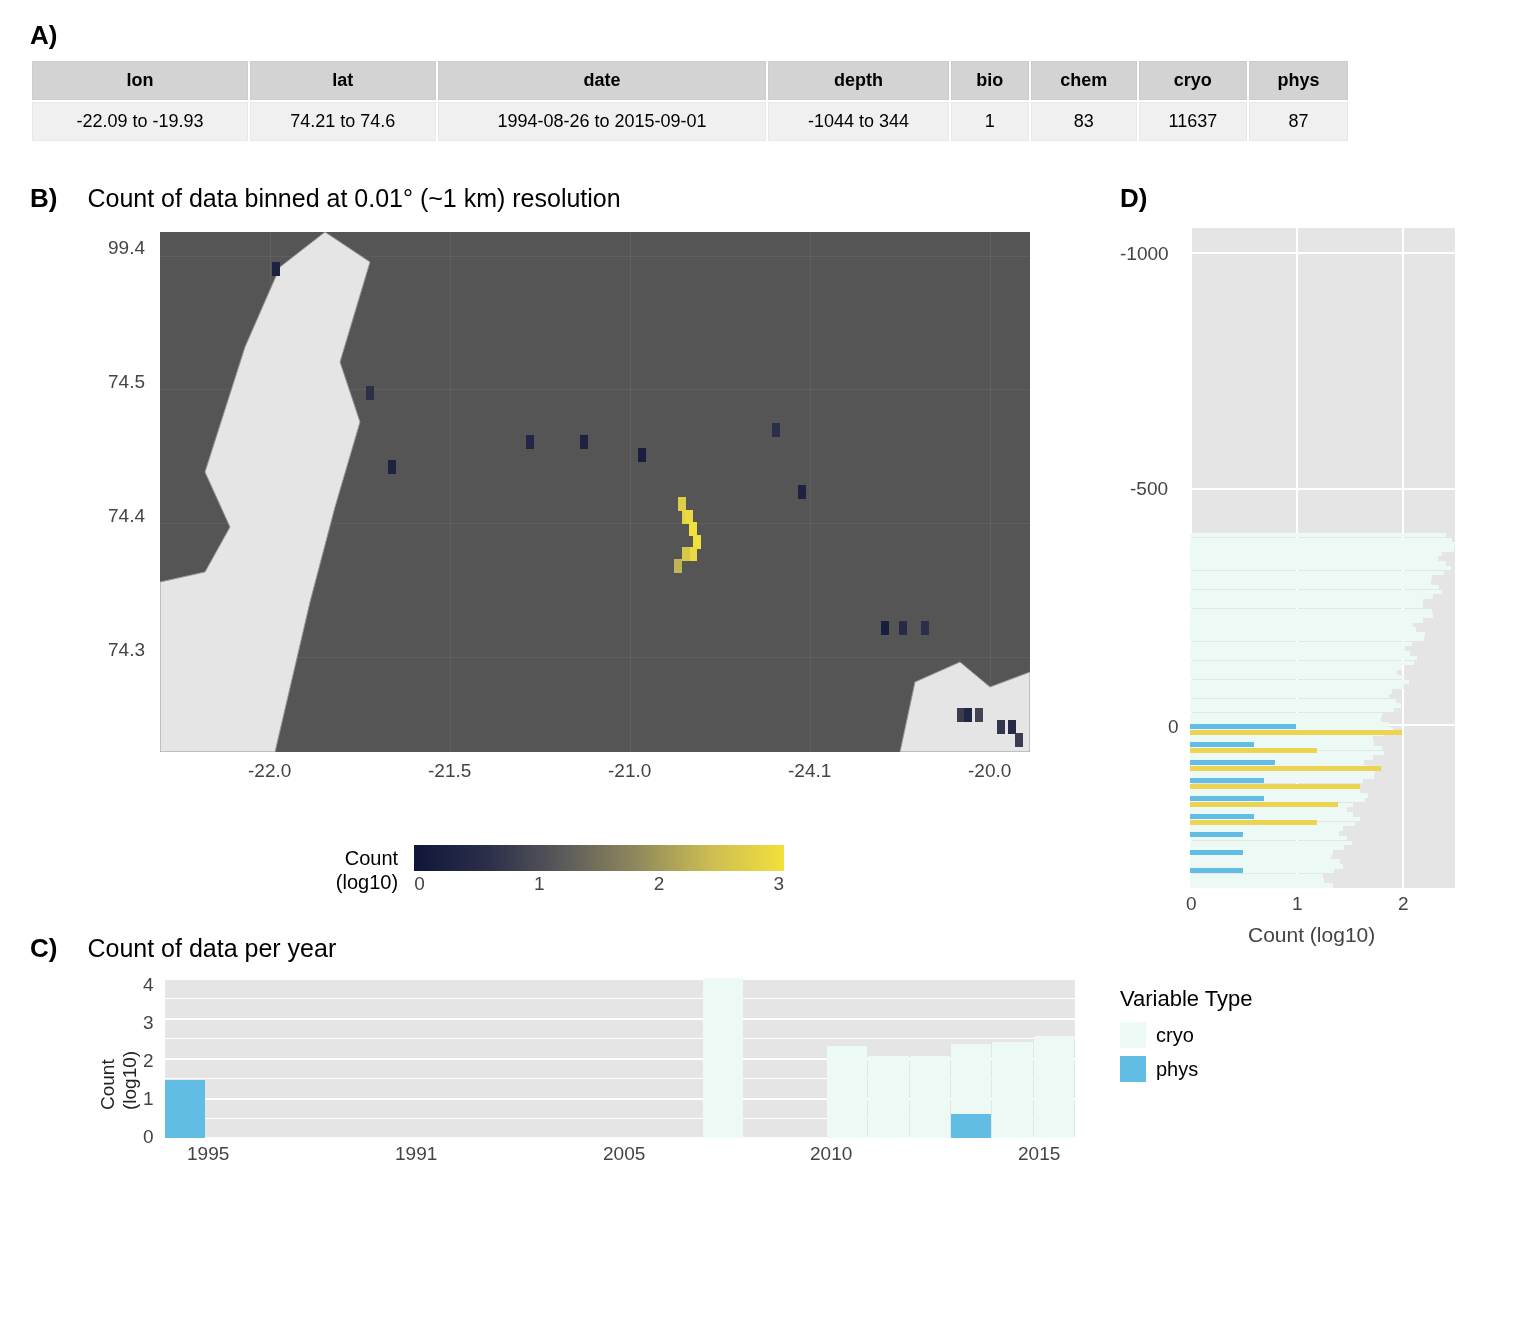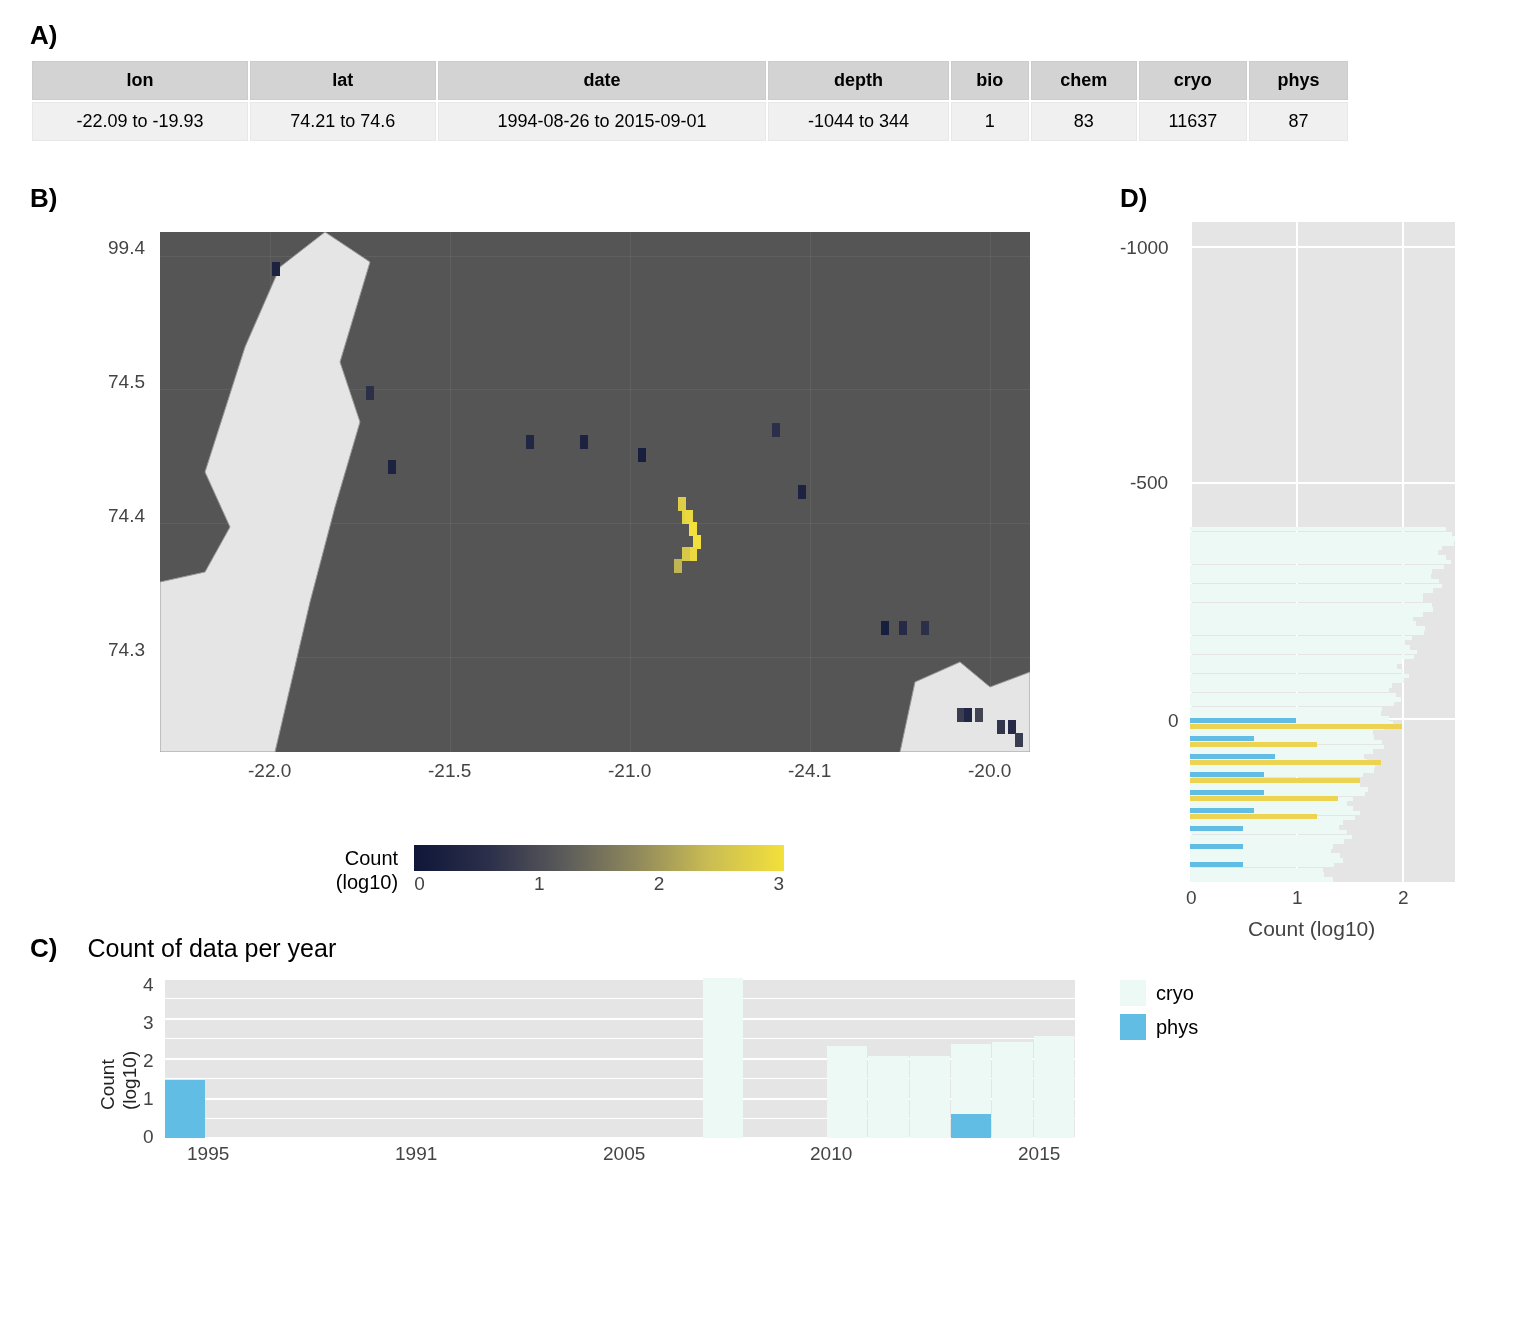--- a/index.html
+++ b/index.html
@@ -33,21 +33,21 @@
 
 .panelC-plot { position: relative; width: 990px; height: 190px; margin-left: 65px; margin-top: 6px; }
 .panelC-area { position:absolute; left: 70px; top: 0; width: 910px; height: 160px; background: #e5e5e5; overflow:hidden;}
 .panelC-area .gh { position:absolute; left:0; right:0; height:1.5px; background:#fff; }
 .barC { position:absolute; bottom:0; width:42px; }
 .c-cryo { background: #edf9f5; }
 .c-phys { background: #62bde4; }
 .axis-label-v { position:absolute; transform: rotate(-90deg); transform-origin: left top; font-size:19px; color:#222; }
 
 
-.panelD-plot { position: relative; width: 340px; height: 730px; margin-top: 0; }
+.panelD-plot { position: relative; width: 340px; height: 730px; margin-top: 6px; }
 .panelD-area { position:absolute; left:70px; top:0; width:265px; height:660px; background:#e5e5e5; overflow:hidden;}
 .panelD-area .gv { position:absolute; top:0; bottom:0; width:1.5px; background:#fff; }
 .panelD-area .gh { position:absolute; left:0; right:0; height:1.5px; background:#fff; }
 .dbar-cryo { position:absolute; left:0; height:4.5px; background:#edf9f5; }
 .dbar-phys { position:absolute; left:0; height:5px; background:#62bde4; }
 .dbar-chem { position:absolute; left:0; height:5px; background:#ecd452; }
 
 
 .legend { margin-top: 28px; font-size: 21px; }
 .legend-title { font-size: 22px; margin-bottom: 10px; }
@@ -86,20 +86,21 @@
       </tbody>
   </table>
 </div>
 
 <div class="row-bcd">
   <div class="col-bc">
 
     <div>
       <div class="panel-header">
         <span class="panel-label">B)</span>
+        <span class="panel-title">Count of data binned at 0.01° (~1 km) resolution</span>
       </div>
       <div class="map-plot">
 
         <div class="axis-text" style="left:0; top:15px;">99.4</div>
         <div class="axis-text" style="left:0; top:149px;">74.5</div>
         <div class="axis-text" style="left:0; top:283px;">74.4</div>
         <div class="axis-text" style="left:0; top:417px;">74.3</div>
         <div class="map-panel">
 
           <div class="grid-h" style="top:24px"></div>
@@ -319,20 +320,21 @@
             <div class="dbar-phys" style="top: 622px; width: 53px;"></div>
             <div class="dbar-phys" style="top: 640px; width: 53px;"></div>
           </div>
       </div>
       <div class="axis-text" style="left:66px; top:665px;">0</div>
       <div class="axis-text" style="left:172px; top:665px;">1</div>
       <div class="axis-text" style="left:278px; top:665px;">2</div>
       <div class="axis-text" style="left:128px; top:695px; font-size:21px;">Count (log10)</div>
     </div>
     <div class="legend">
+      <div class="legend-title">Variable Type</div>
       <div class="legend-item">
         <span class="swatch" style="background:#edf9f5"></span>
         <span>cryo</span>
       </div>
       <div class="legend-item">
         <span class="swatch" style="background:#62bde4"></span>
         <span>phys</span>
       </div>
     </div>
   </div>

